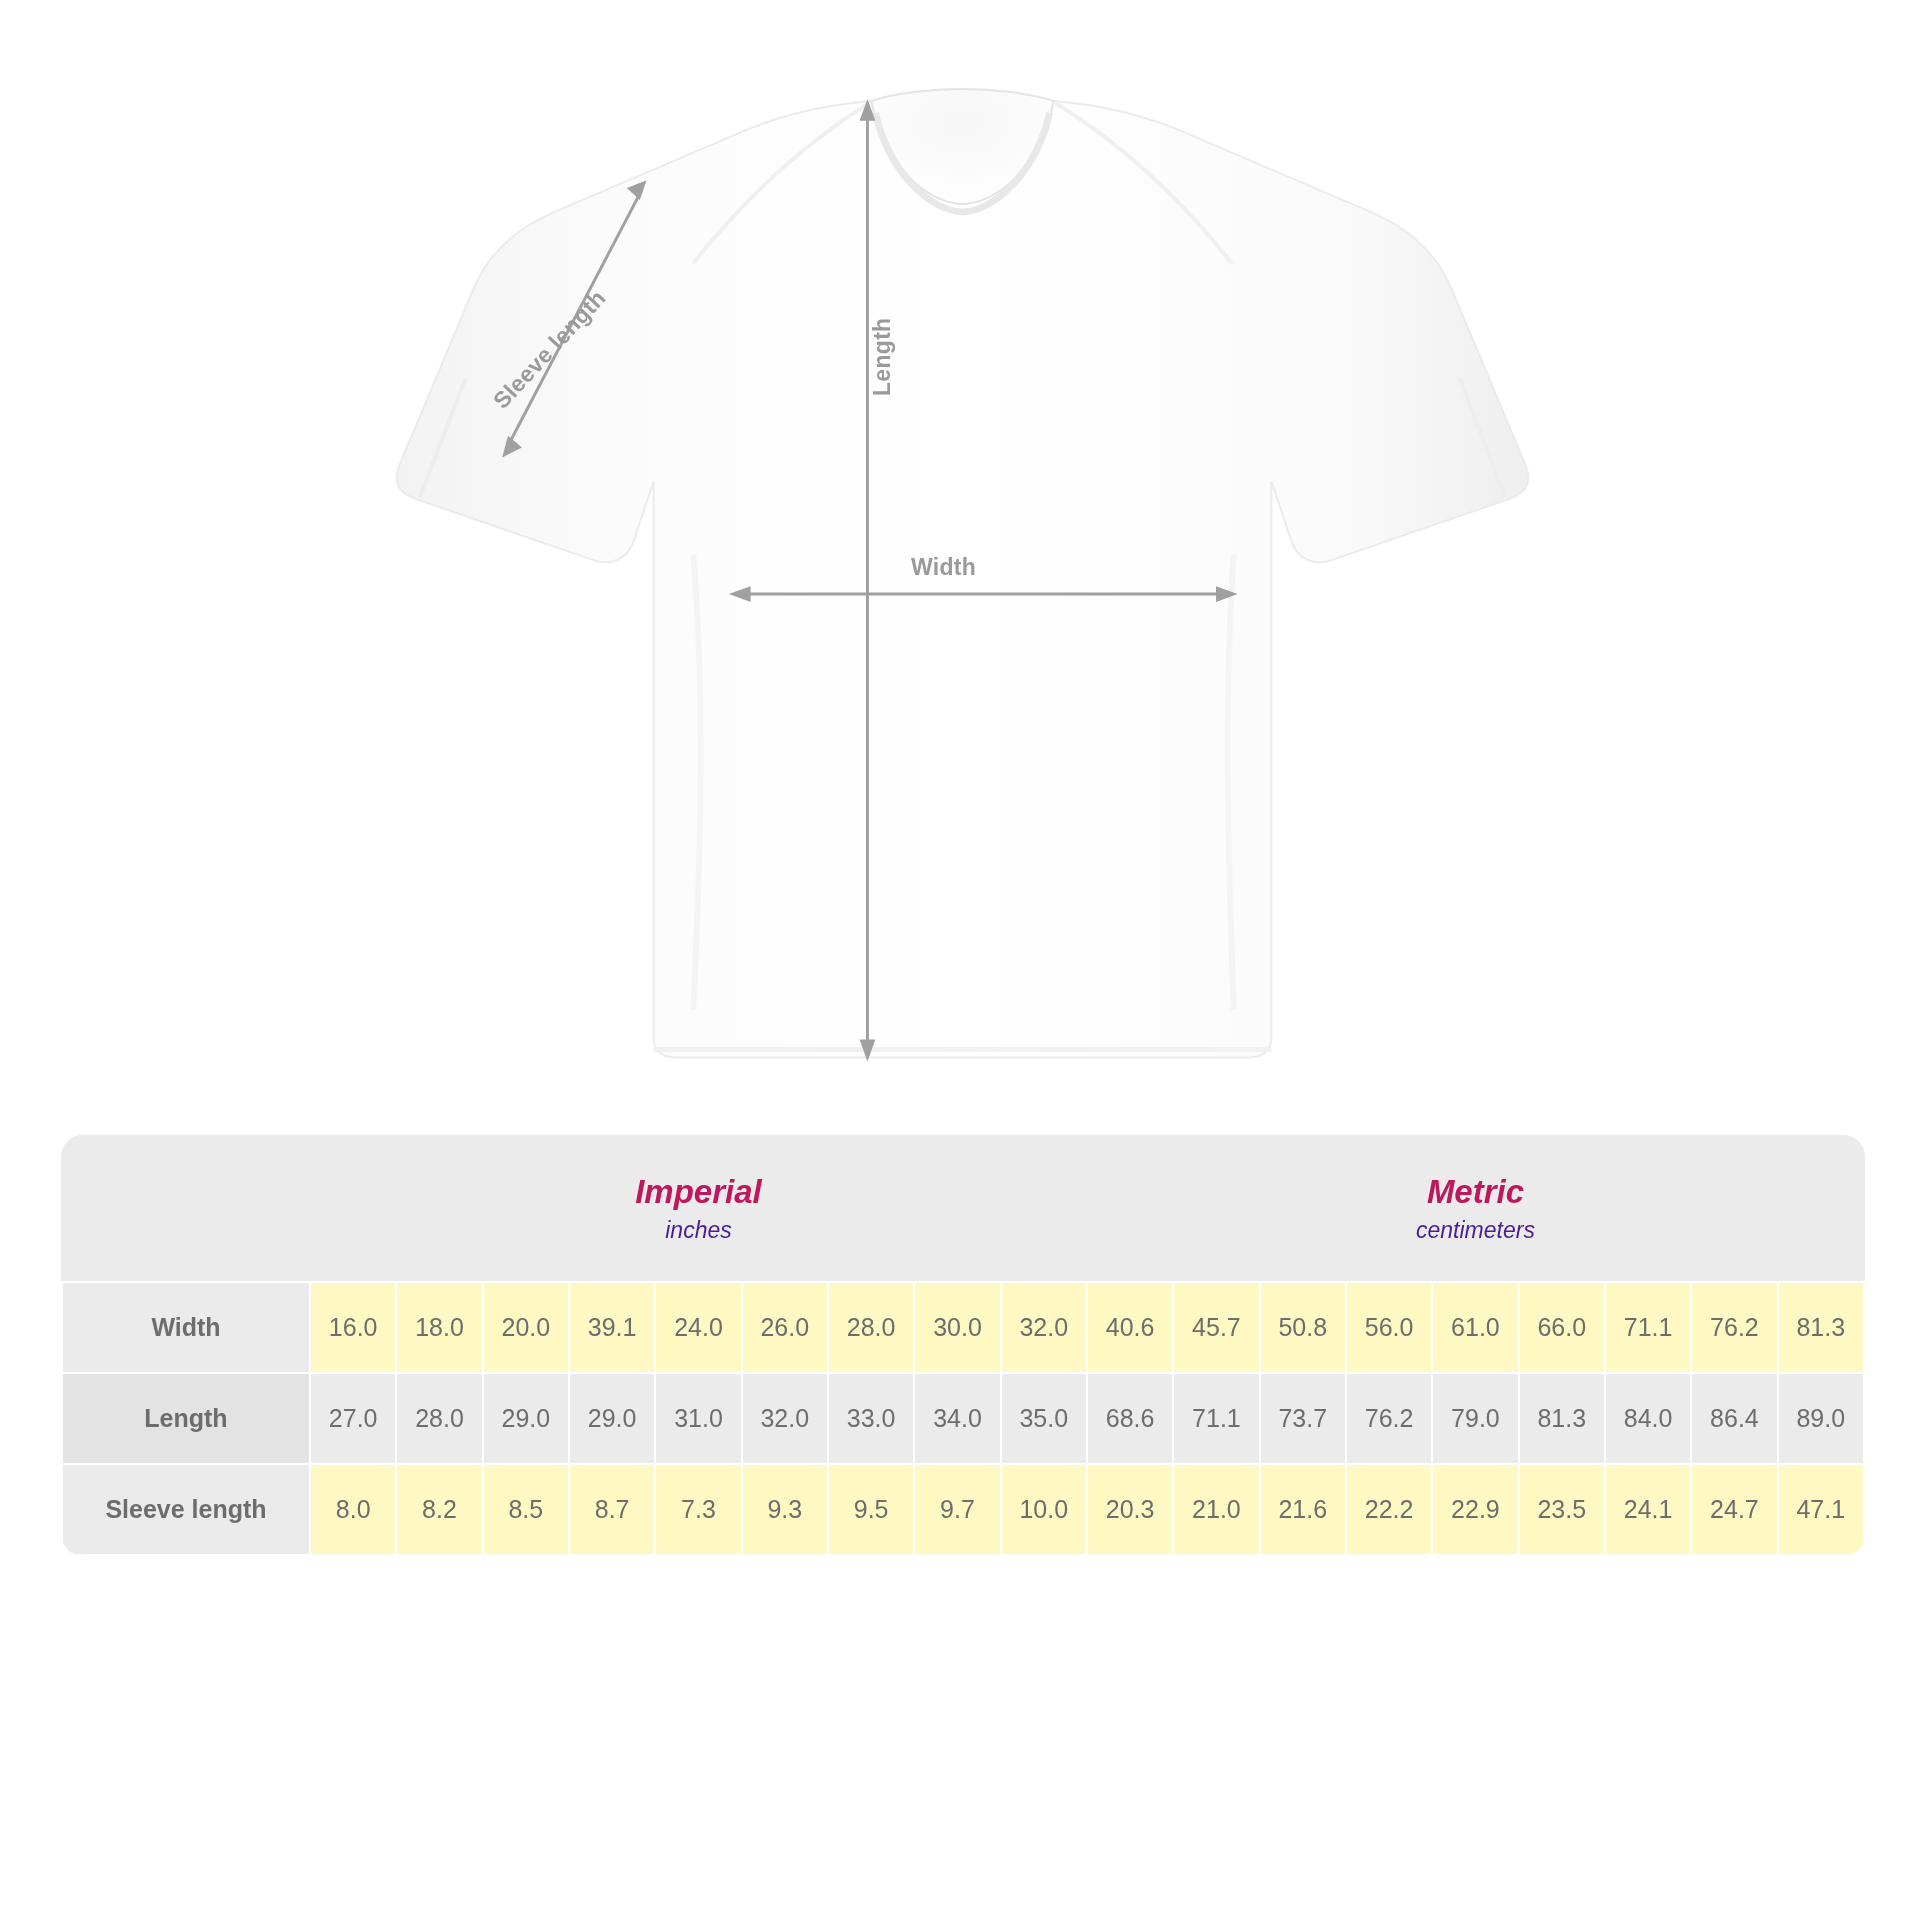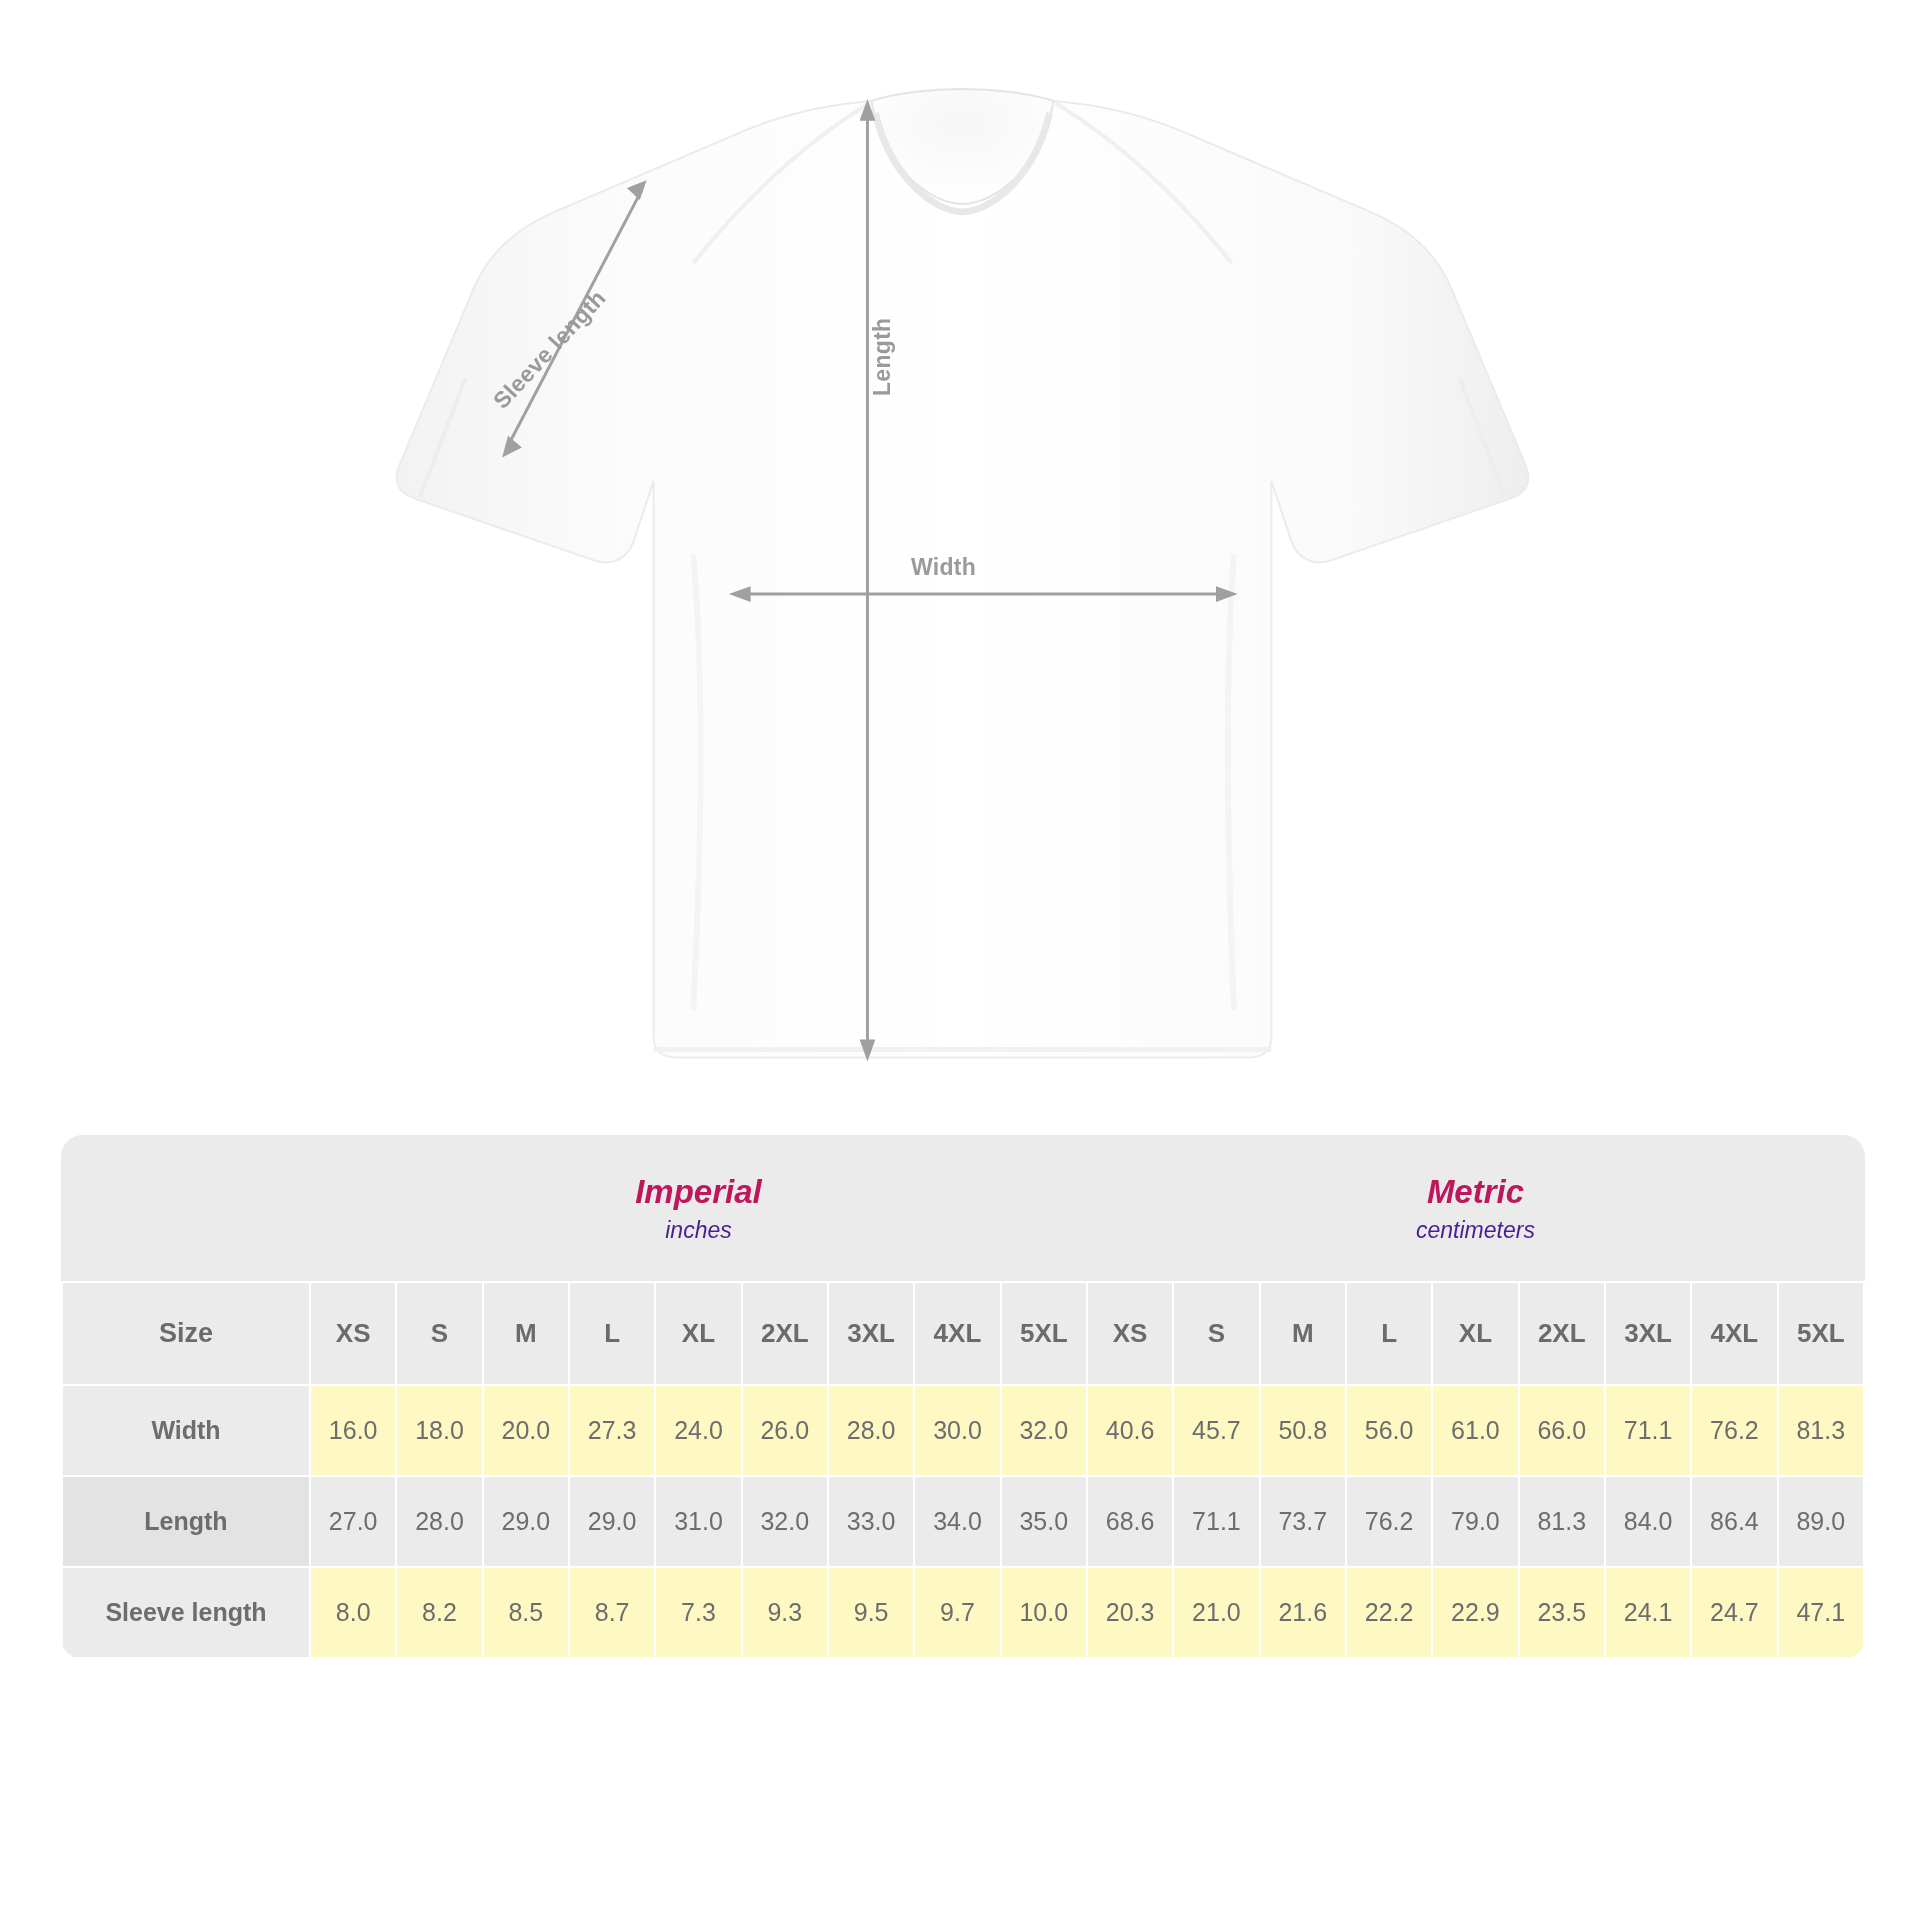--- a/index.html
+++ b/index.html
@@ -244,49 +244,28 @@
           <td class="corner-cell"></td>
           <td class="sys-cell" colspan="9">
             <div class="sys-name">Imperial</div>
             <div class="sys-unit">inches</div>
           </td>
           <td class="sys-cell" colspan="9">
             <div class="sys-name">Metric</div>
             <div class="sys-unit">centimeters</div>
           </td>
         </tr>
-        <tr class="size-row">
-          <td class="rowlabel">Size</td>
-          <td>XS</td>
-          <td>S</td>
-          <td>M</td>
-          <td>L</td>
-          <td>XL</td>
-          <td>2XL</td>
-          <td>3XL</td>
-          <td>4XL</td>
-          <td>5XL</td>
-          <td>XS</td>
-          <td>S</td>
-          <td>M</td>
-          <td>L</td>
-          <td>XL</td>
-          <td>2XL</td>
-          <td>3XL</td>
-          <td>4XL</td>
-          <td>5XL</td>
-        </tr>
       </thead>
       <tbody>
         <tr>
           <td class="rowlabel">Width</td>
           <td class="val">16.0</td>
           <td class="val">18.0</td>
           <td class="val">20.0</td>
-          <td class="val">27.3</td>
+          <td class="val">39.1</td>
           <td class="val">24.0</td>
           <td class="val">26.0</td>
           <td class="val">28.0</td>
           <td class="val">30.0</td>
           <td class="val">32.0</td>
           <td class="val">40.6</td>
           <td class="val">45.7</td>
           <td class="val">50.8</td>
           <td class="val">56.0</td>
           <td class="val">61.0</td>

